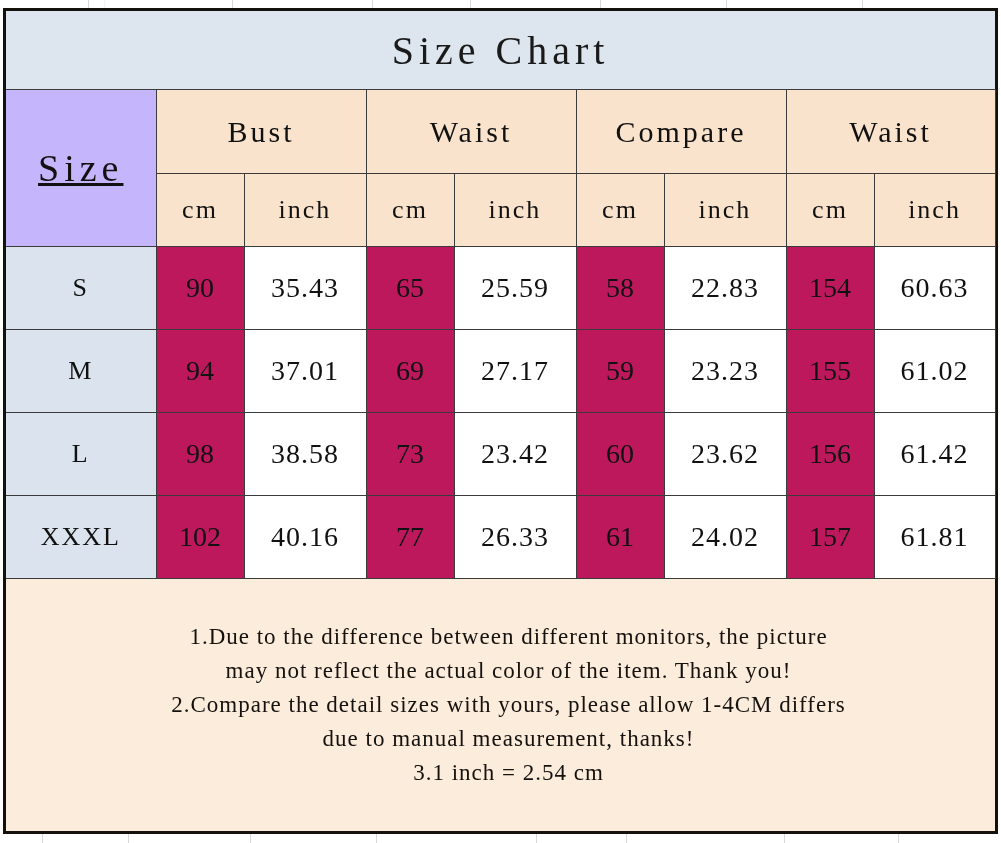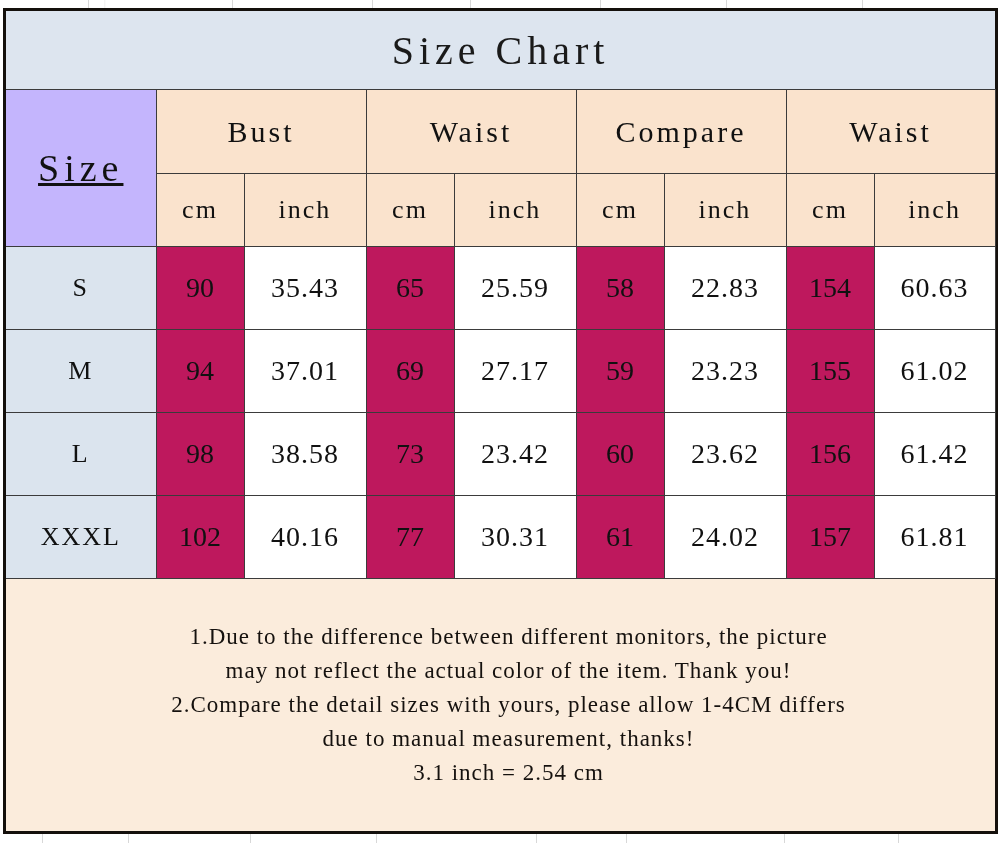--- a/index.html
+++ b/index.html
@@ -242,21 +242,21 @@
           <td class="cell-inch">23.62</td>
           <td class="cell-cm">156</td>
           <td class="cell-inch">61.42</td>
         </tr>
 
         <tr class="data-row">
           <td class="cell-size">XXXL</td>
           <td class="cell-cm">102</td>
           <td class="cell-inch">40.16</td>
           <td class="cell-cm">77</td>
-          <td class="cell-inch">30.31</td>
+          <td class="cell-inch">26.33</td>
           <td class="cell-cm">61</td>
           <td class="cell-inch">24.02</td>
           <td class="cell-cm">157</td>
           <td class="cell-inch">61.81</td>
         </tr>
 
         <tr>
           <td class="notes-cell" colspan="9">
             <div class="notes">
               <span class="note-line">1.Due to the difference between different monitors, the picture</span>

